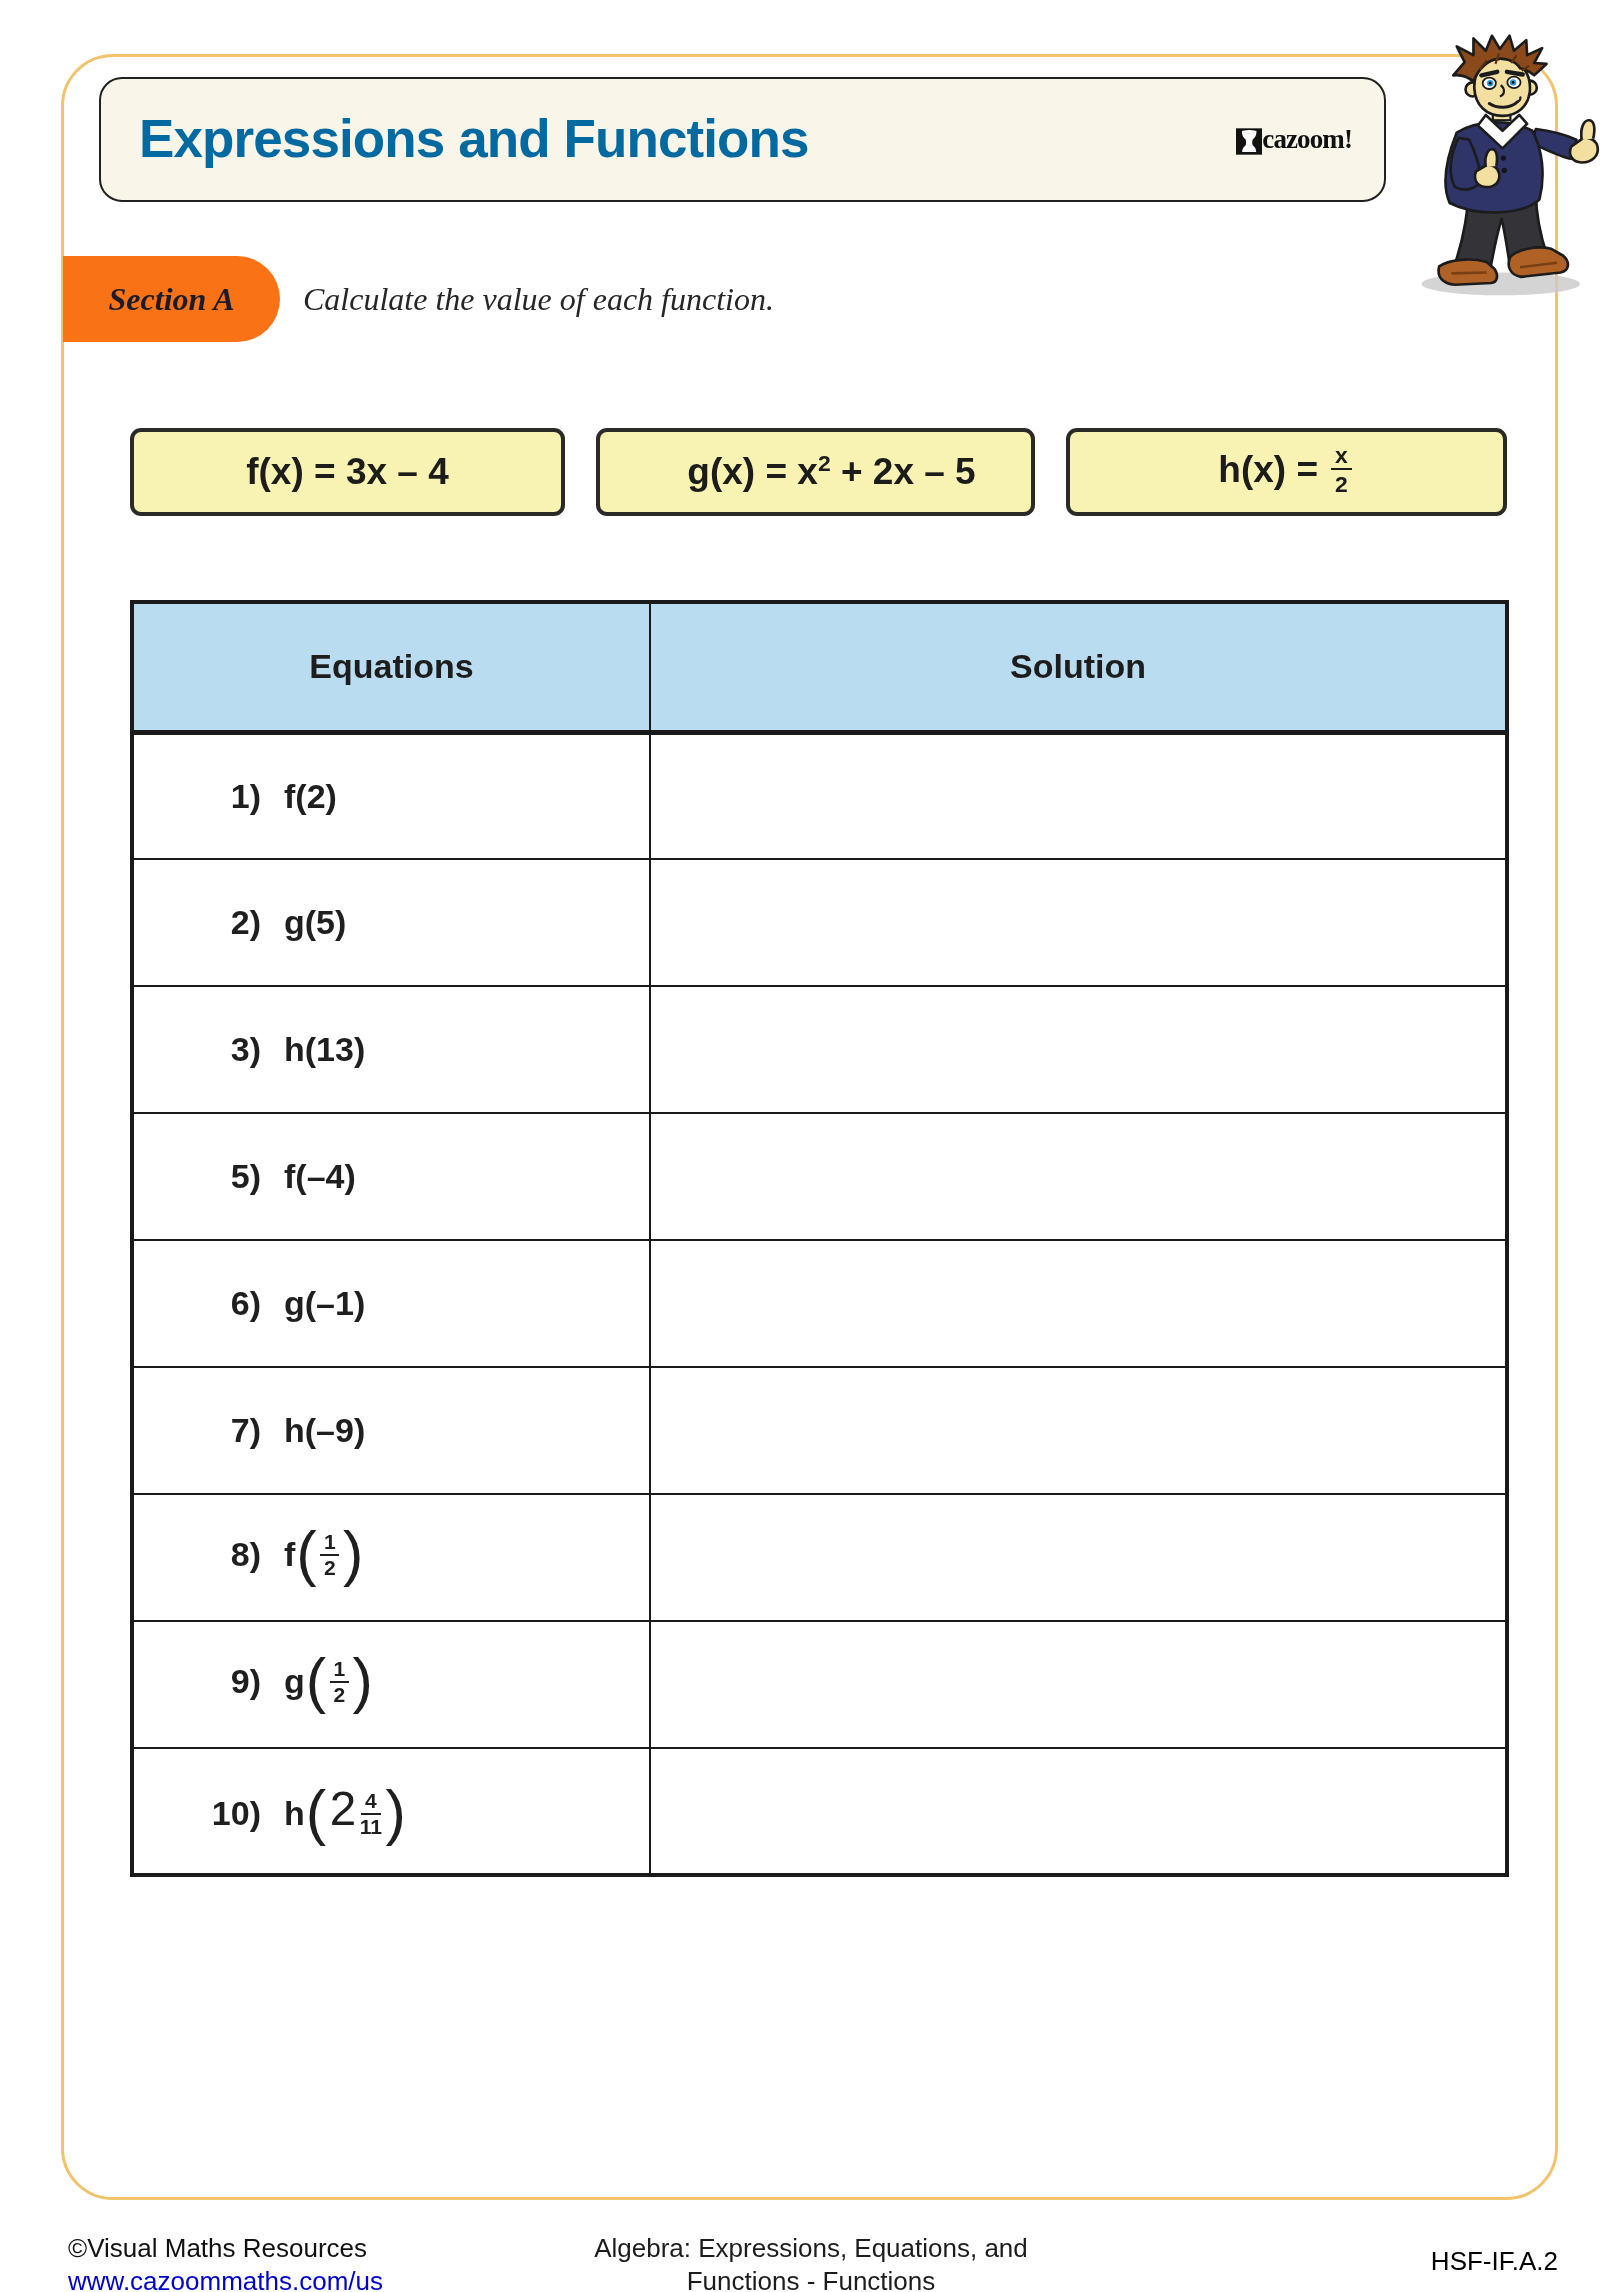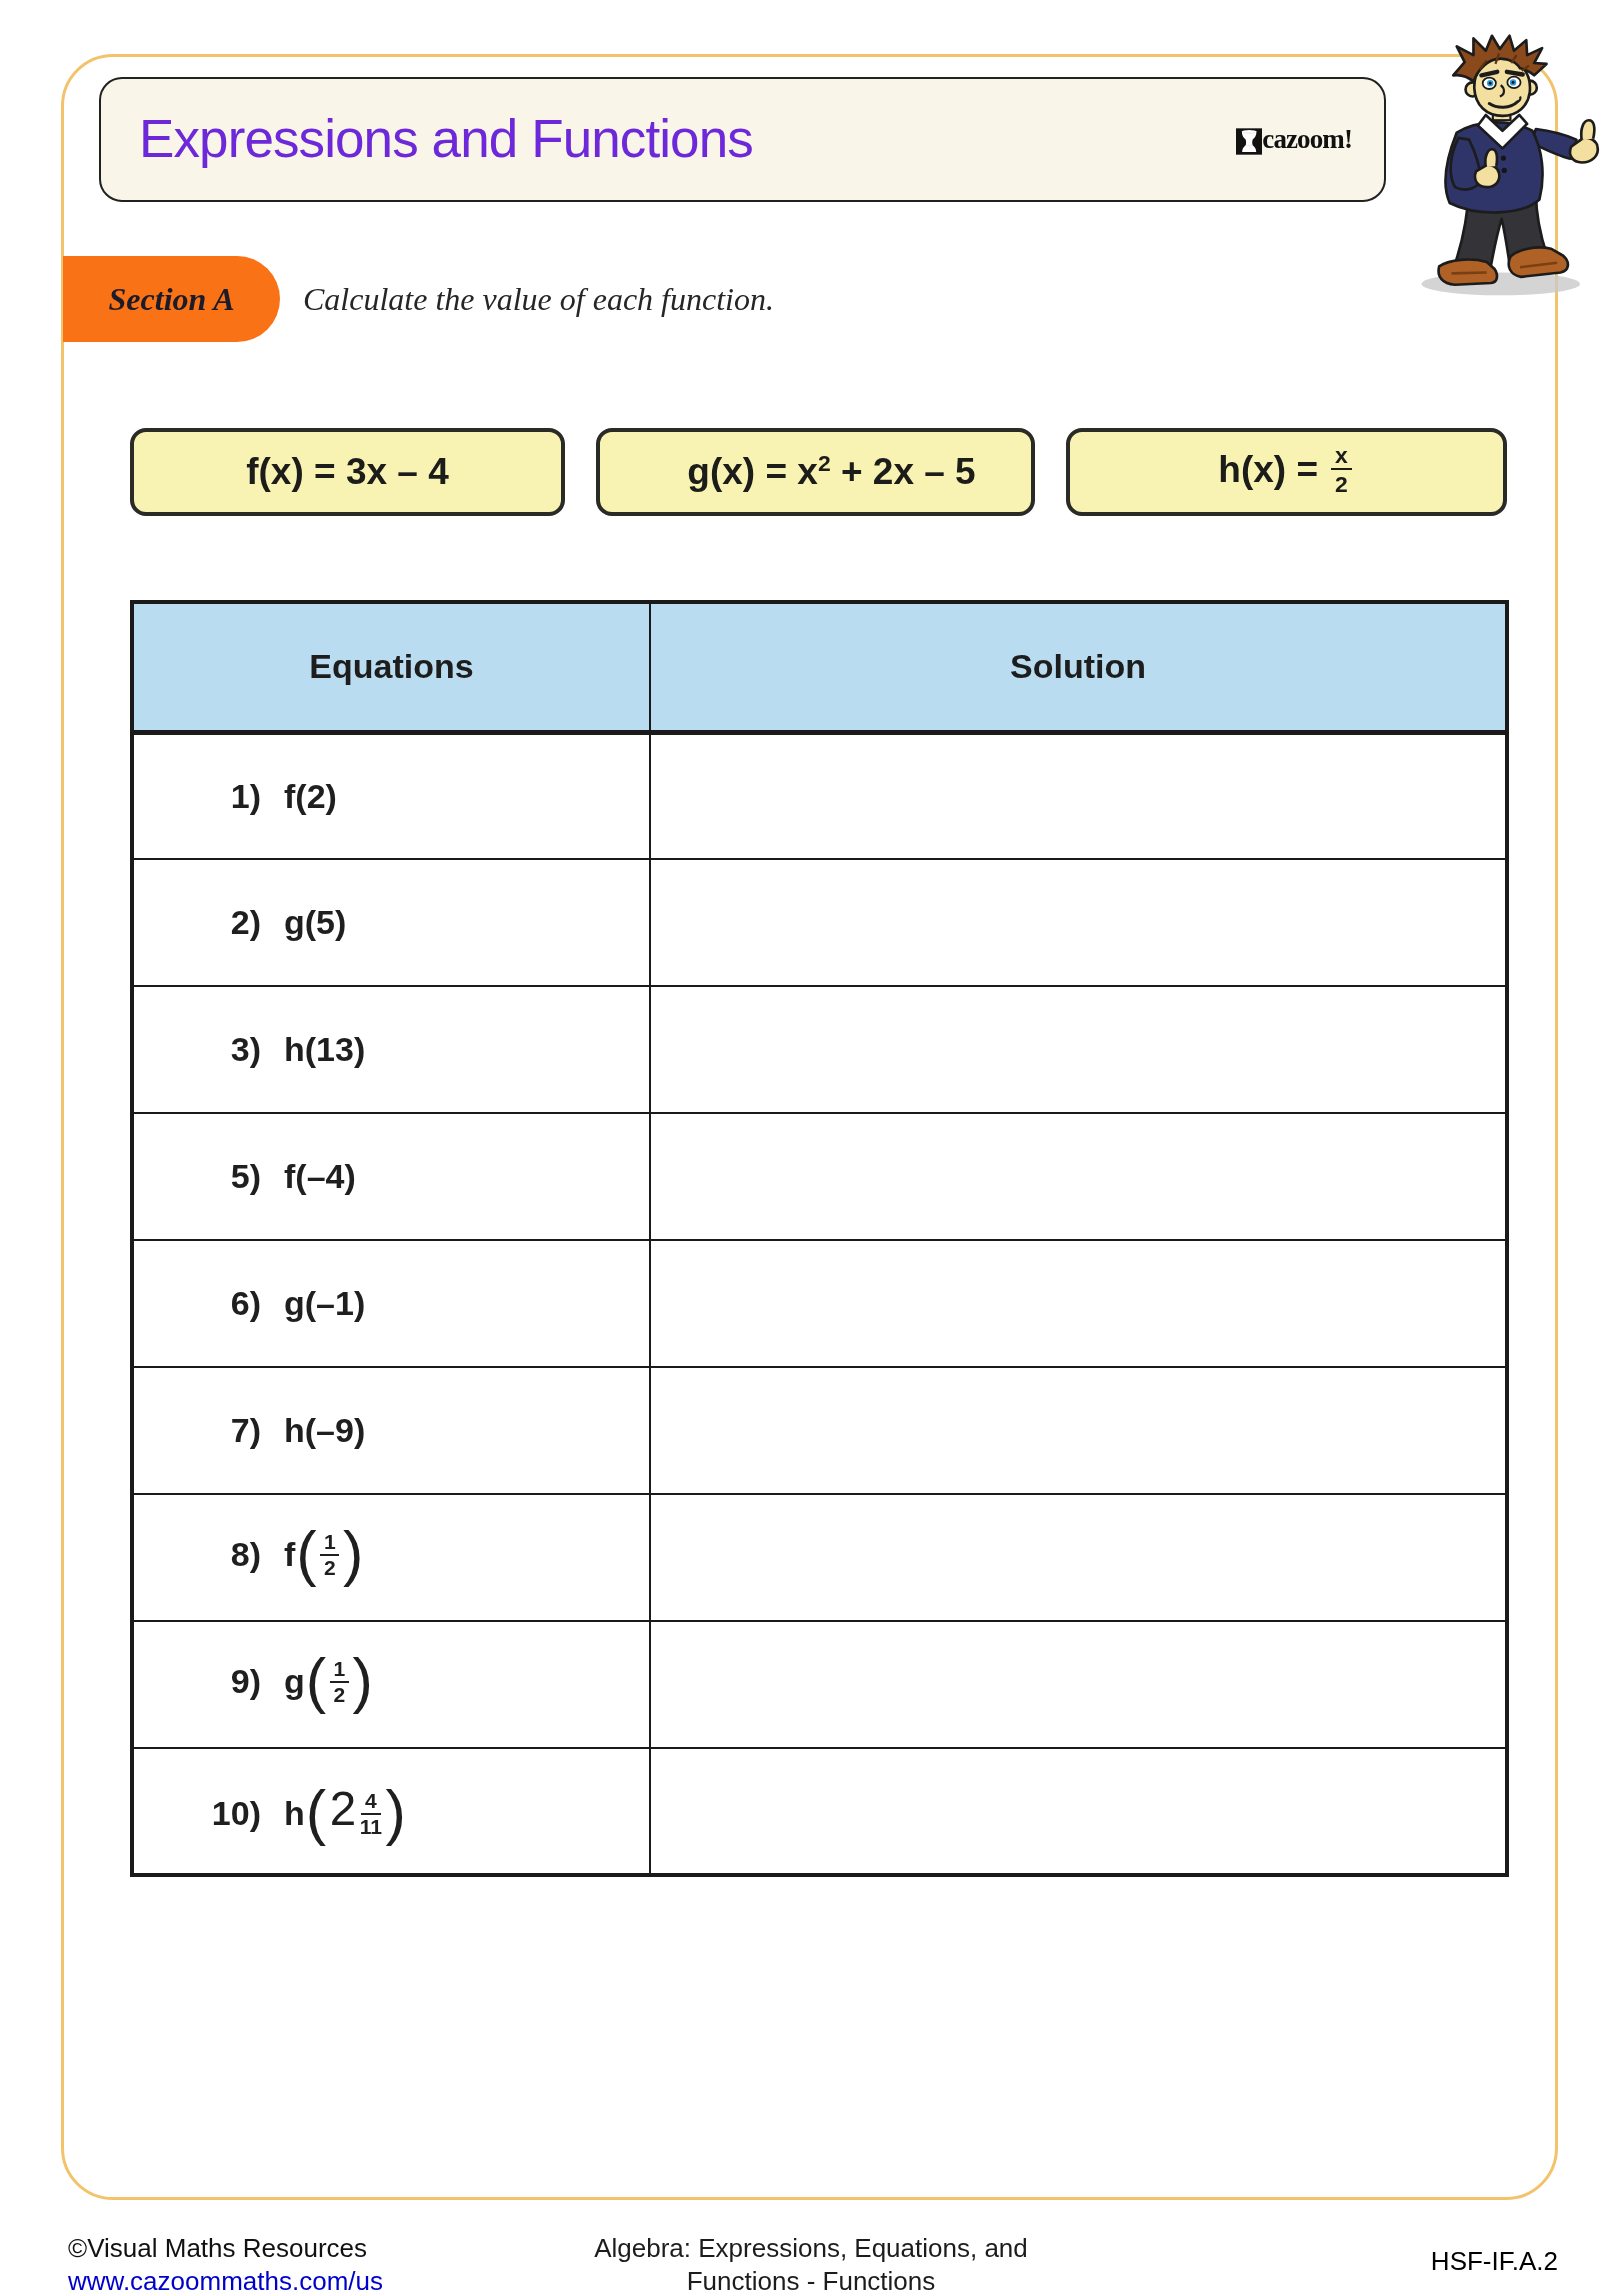--- a/index.html
+++ b/index.html
@@ -13,21 +13,21 @@
     position:absolute; left:61px; top:54px; width:1497px; height:2146px;
     border:3.6px solid #f3c36b; border-radius:52px; background:#ffffff;
   }
   
   .title-box {
     position:absolute; left:99px; top:77px; width:1287px; height:125px;
     background:#f9f5e9; border:2.7px solid #21211f; border-radius:23px;
   }
   .page-title {
     position:absolute; left:38px; top:0; height:105px; line-height:120px;
-    font-size:53px; font-weight:normal; color:#6d28d9; letter-spacing:-0.9px;
+    font-size:53px; font-weight:bold; color:#0369a1; letter-spacing:-0.9px;
   }
   .logo {
     position:absolute; right:32px; top:12.5px; width:116px; height:100px;
     display:flex; flex-direction:row; align-items:center;
   }
   .logo svg { width:73px; height:73px; display:block; }
   .logo-text {
     font-family:"Liberation Serif", serif; font-weight:bold; font-size:27px;
     color:#111; letter-spacing:-0.9px; margin-top:-3.6px;
   }
@@ -45,21 +45,21 @@
     font-size:32px; color:#1b1b2a;
   }
   .instruction {
     position:absolute; left:303px; top:256px; height:86px; line-height:86px;
     font-family:"Liberation Serif", serif; font-style:italic;
     font-size:32px; color:#262626;
   }
   
   .fn-box {
     position:absolute; top:428px; height:88px;
-    background:#f8f3b2; border:4.5px solid #2a2a26; border-radius:16px;
+    background:#f8f3b2; border:4.5px solid #2a2a26; border-radius:11px;
     display:flex; align-items:center; justify-content:center;
     font-size:37px; font-weight:bold; color:#1c1c1a;
   }
   .fn-box-f { left:130px; width:435px; }
   .fn-box-g { left:596px; width:439px;padding-left:32px; }
   .fn-box-h { left:1066px; width:441px; }
   sup { font-size:0.62em; }
   .frac {
     display:inline-flex; flex-direction:column; align-items:center;
     vertical-align:middle; line-height:1.05; font-size:0.62em; margin:0 2.7px;

